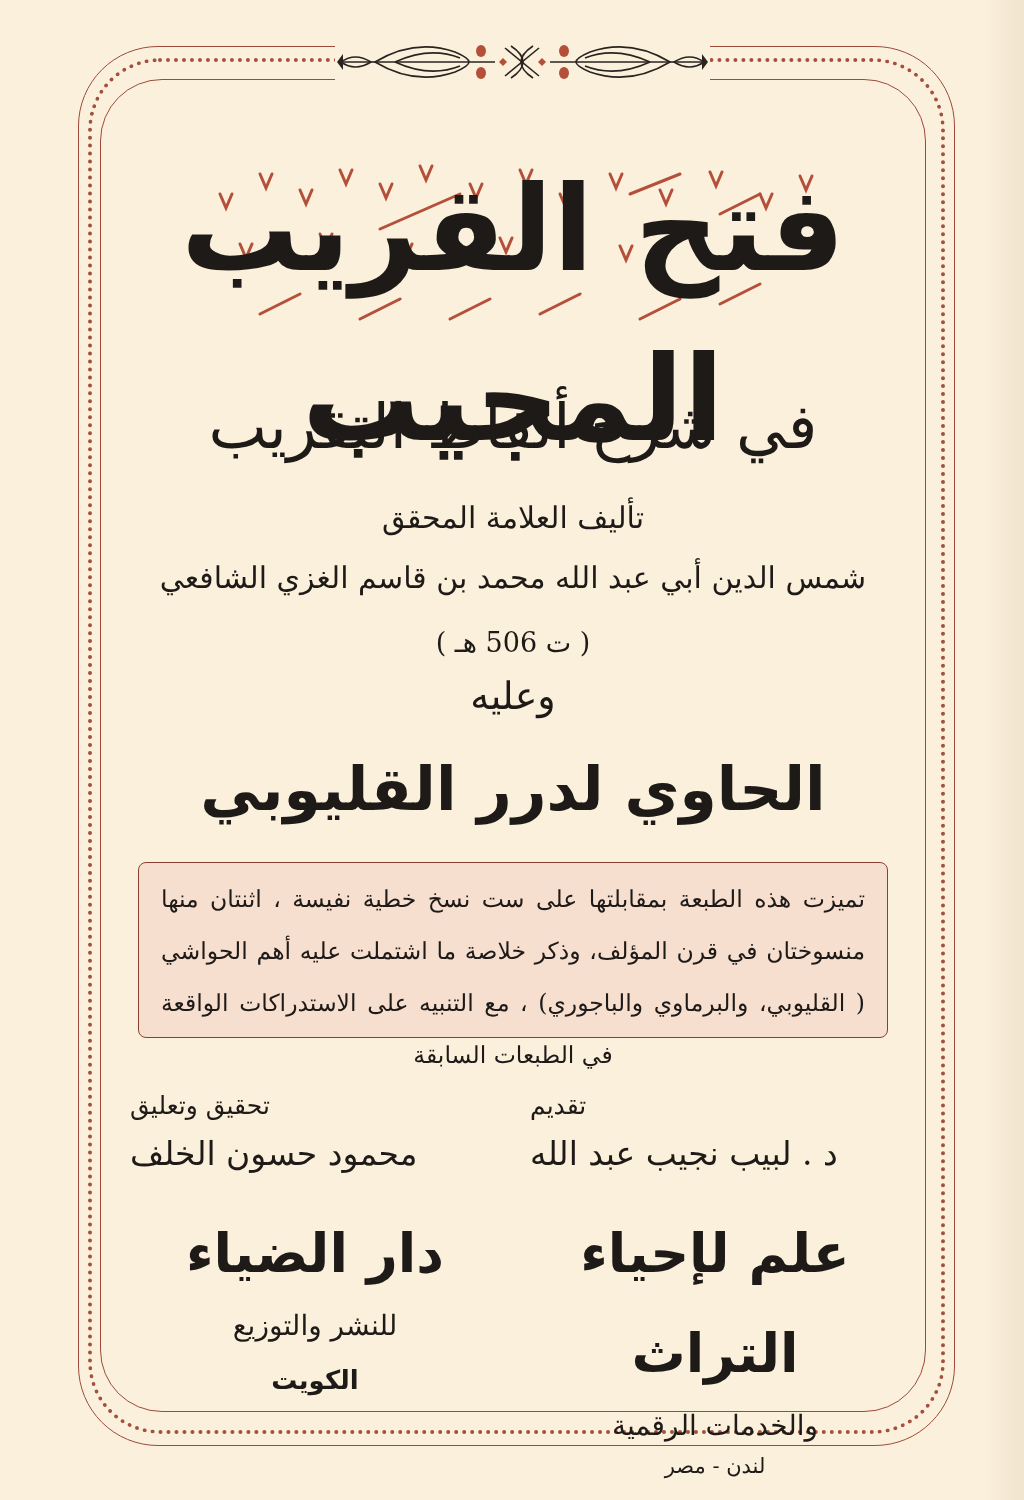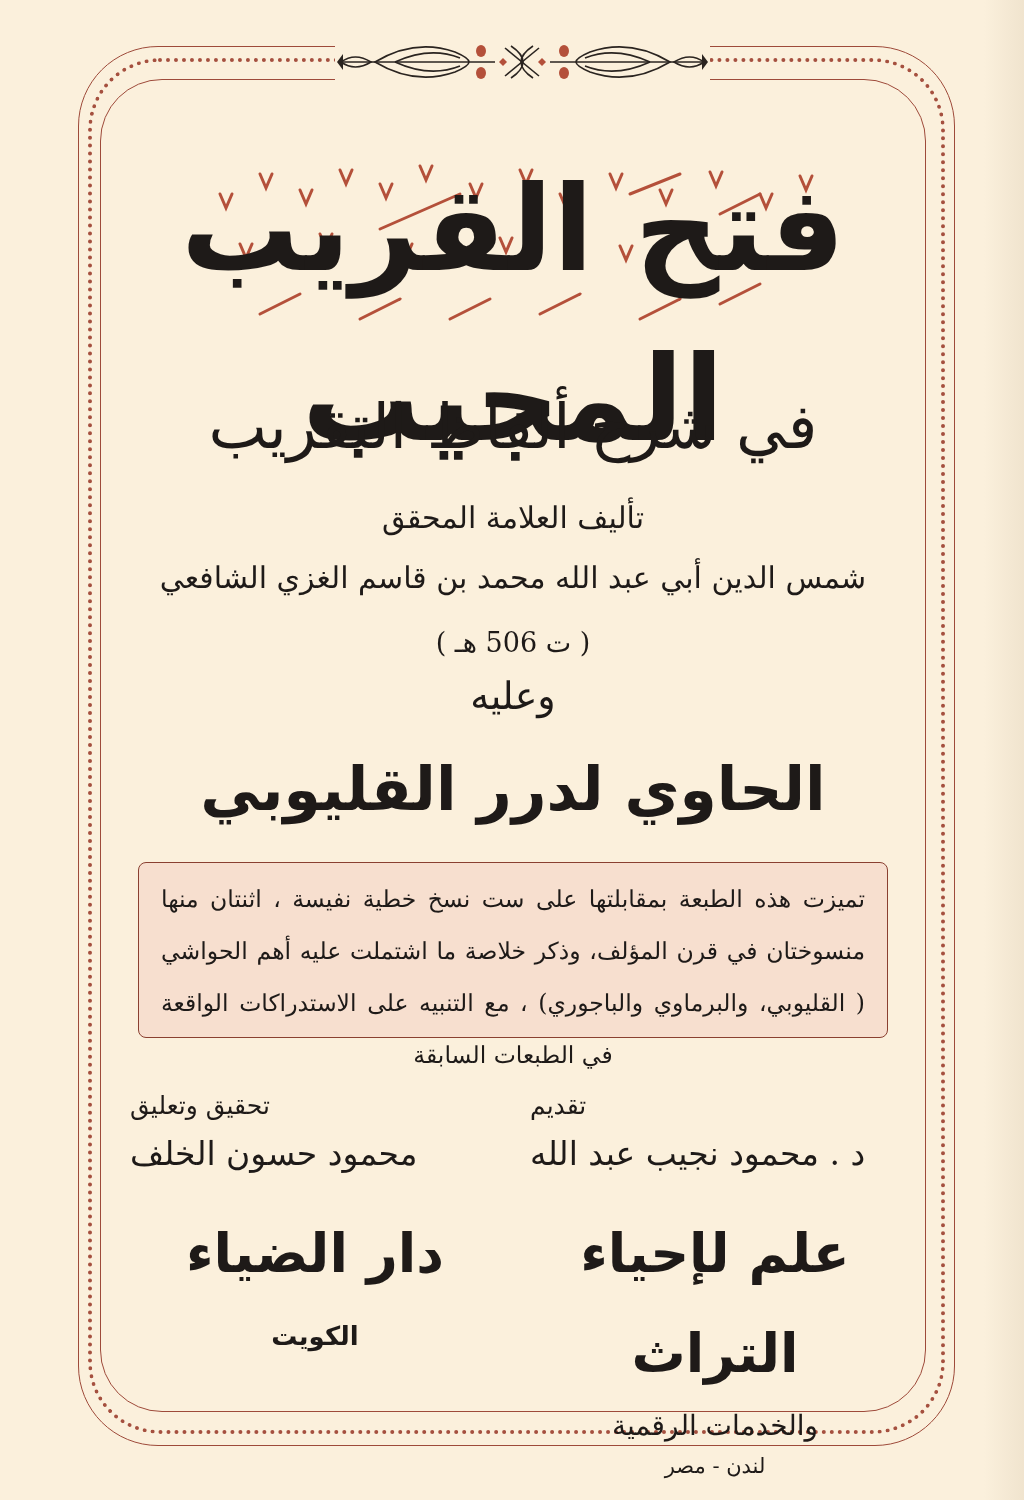--- a/index.html
+++ b/index.html
@@ -186,30 +186,31 @@
 
   <div class="wa">وعليه</div>
   <div class="hawi">الحاوي لدرر القليوبي والباجوري والبرماوي</div>
 
   <div class="note-box">
     <span>تميزت هذه الطبعة بمقابلتها على ست نسخ خطية نفيسة ، اثنتان منها منسوختان في قرن المؤلف، وذكر خلاصة ما اشتملت عليه أهم الحواشي ( القليوبي، والبرماوي والباجوري) ، مع التنبيه على الاستدراكات الواقعة في الطبعات السابقة</span>
   </div>
 
   <div class="credits-col right">
     <div class="credit-role">تقديم</div>
-    <div class="credit-name">د . محمود نجيب عبد الله</div>
+    <div class="credit-name">د . لبيب نجيب عبد الله</div>
   </div>
   <div class="credits-col left">
     <div class="credit-role">تحقيق وتعليق</div>
     <div class="credit-name">محمود حسون الخلف</div>
   </div>
 
   <div class="publisher right">
     <div class="pub-name">علم لإحياء التراث</div>
     <div class="pub-sub">والخدمات الرقمية</div>
     <div class="pub-city">لندن - مصر</div>
   </div>
   <div class="publisher left">
     <div class="pub-name">دار الضياء</div>
+    <div class="pub-sub">للنشر والتوزيع</div>
     <div class="pub-city bold">الكويت</div>
   </div>
 
 </div>
 
 </body></html>

